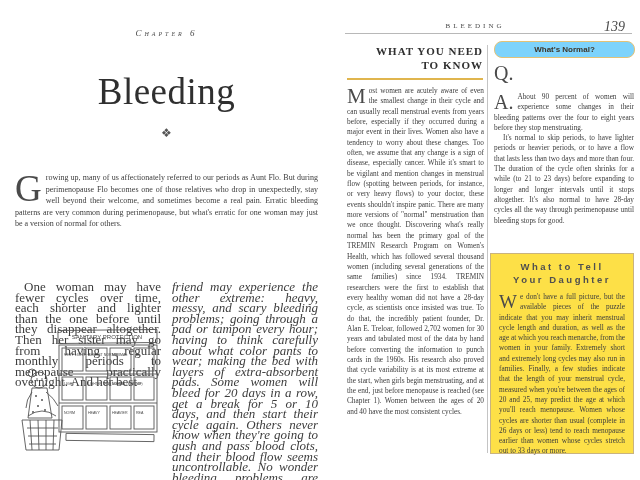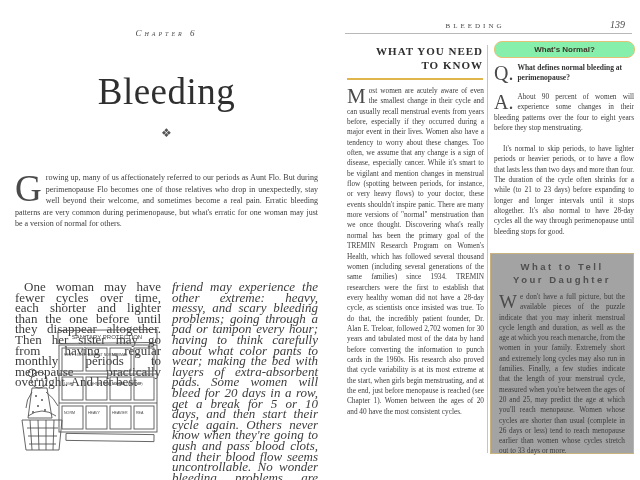--- a/index.html
+++ b/index.html
@@ -38,21 +38,21 @@
   .cartoon{left:18px;top:328px;width:142px;height:130px;}
   .cartoon svg{width:100%;height:100%;}
   .cartoon text{font-family:"Liberation Sans",sans-serif;fill:#444;}
   
   .running-head{
     left:400px;top:22px;width:150px;text-align:center;
     font-size:7px;letter-spacing:3px;color:#4a4a4a;
   }
   .page-number{
     left:595px;top:19px;width:30px;text-align:right;
-    font-size:10px;font-style:italic;color:#4a4a4a;
+    font-size:14px;font-style:italic;color:#4a4a4a;
   }
   .head-rule{left:345px;top:33px;width:287px;height:1px;background:#b8b8b8;}
   .col-rule{left:487px;top:45px;width:1px;height:408px;background:#c4c4c4;}
   .main-heading{
     left:347px;top:44px;width:136px;text-align:right;
     font-weight:bold;font-size:11px;letter-spacing:1px;color:#2f2f2f;line-height:14px;
   }
   .gold-rule{left:347px;top:78px;width:136px;height:2px;}
   .main-body{
     left:347px;top:86px;width:137px;
@@ -73,21 +73,21 @@
     font-size:7.5px;line-height:10px;font-weight:bold;color:#333;
   }
   .qa-letter{
     float:left;font-size:20px;line-height:18px;padding:1px 4px 0 0;
     font-weight:normal;color:#4a4a4a;
   }
   .qa-a{
     left:494px;top:92px;width:140px;
     font-size:7.3px;line-height:10.3px;text-align:justify;color:#3c3c3c;
   }
-  .qa-a .p2{text-indent:9px;margin-top:11px;}
+  .qa-a .p2{text-indent:9px;margin-top:0;}
   .daughter-box{
     left:490px;top:253px;width:144px;height:201px;
     border:1px solid #c9b37f;box-sizing:border-box;padding:7px 8px 6px 8px;
   }
   .daughter-heading{
     font-family:"Liberation Sans",sans-serif;font-weight:bold;
     font-size:9.5px;letter-spacing:2.5px;text-align:center;color:#4f4f4f;line-height:12.5px;
     margin-bottom:6px;
   }
   .daughter-body{
@@ -188,34 +188,34 @@
 <div class="abs main-heading">
   <div>WHAT YOU NEED</div>
   <div>TO KNOW</div>
 </div>
 <div class="abs gold-rule" id="gold-rule" style="background: rgb(224, 181, 78);"></div>
 
 <div class="abs main-body">
   <span class="dropcap-m">M</span><span>ost women are acutely aware of even the smallest change in their cycle and can usually recall menstrual events from years before, especially if they occurred during a major event in their lives. Women also have a tendency to worry about these changes. Too often, we assume that any change is a sign of disease, especially cancer. While it's smart to be vigilant and mention changes in menstrual flow (spotting between periods, for instance, or very heavy flows) to your doctor, these events shouldn't inspire panic. There are many more versions of "normal" menstruation than we once thought. Discovering what's really normal has been the primary goal of the TREMIN Research Program on Women's Health, which has followed several thousand women (including several generations of the same families) since 1934. TREMIN researchers were the first to establish that every healthy woman did not have a 28-day cycle, as scientists once insisted was true. To do that, the incredibly patient founder, Dr. Alan E. Treloar, followed 2,702 women for 30 years and tabulated most of the data by hand before converting the information to punch cards in the 1960s. His research also proved that cycle variability is at its most extreme at the start, when girls begin menstruating, and at the end, just before menopause is reached (see Chapter 1). Women between the ages of 20 and 40 have the most consistent cycles.</span>
 </div>
 
-<div class="abs pill" id="pill" style="background: #86efac;">
+<div class="abs pill" id="pill" style="background: #7dd3fc;">
   <span>What's Normal?</span>
 </div>
 
 <div class="abs qa-q">
-  <span class="qa-letter">Q.</span><span>What defines normal bleeding at perimenopause?</span>
+  <span class="qa-letter">Q.</span>
 </div>
 
 <div class="abs qa-a">
   <div><span class="qa-letter">A.</span><span>About 90 percent of women will experience some changes in their bleeding patterns over the four to eight years before they stop menstruating.</span></div>
   <div class="p2">It's normal to skip periods, to have lighter periods or heavier periods, or to have a flow that lasts less than two days and more than four. The duration of the cycle often shrinks for a while (to 21 to 23 days) before expanding to longer and longer intervals until it stops altogether. It's also normal to have 28-day cycles all the way through perimenopause until bleeding stops for good.</div>
 </div>
 
-<div class="abs daughter-box" id="daughter-box" style="background: #a3a3a3; border-color: rgb(201, 179, 127);">
+<div class="abs daughter-box" id="daughter-box" style="background: #fde047; border-color: rgb(201, 179, 127);">
   <div class="daughter-heading">
     <div>What to Tell</div>
     <div>Your Daughter</div>
   </div>
   <div class="daughter-body">
     <span class="dropcap-w">W</span><span>e don't have a full picture, but the available pieces of the puzzle indicate that you may inherit menstrual cycle length and duration, as well as the age at which you reach menarche, from the women in your family. Extremely short and extremely long cycles may also run in families. Finally, a few studies indicate that the length of your menstrual cycle, measured when you're between the ages of 20 and 25, may predict the age at which you'll reach menopause. Women whose cycles are shorter than usual (complete in 26 days or less) tend to reach menopause earlier than women whose cycles stretch out to 33 days or more.</span>
   </div>
 </div>
 
 </body></html>

